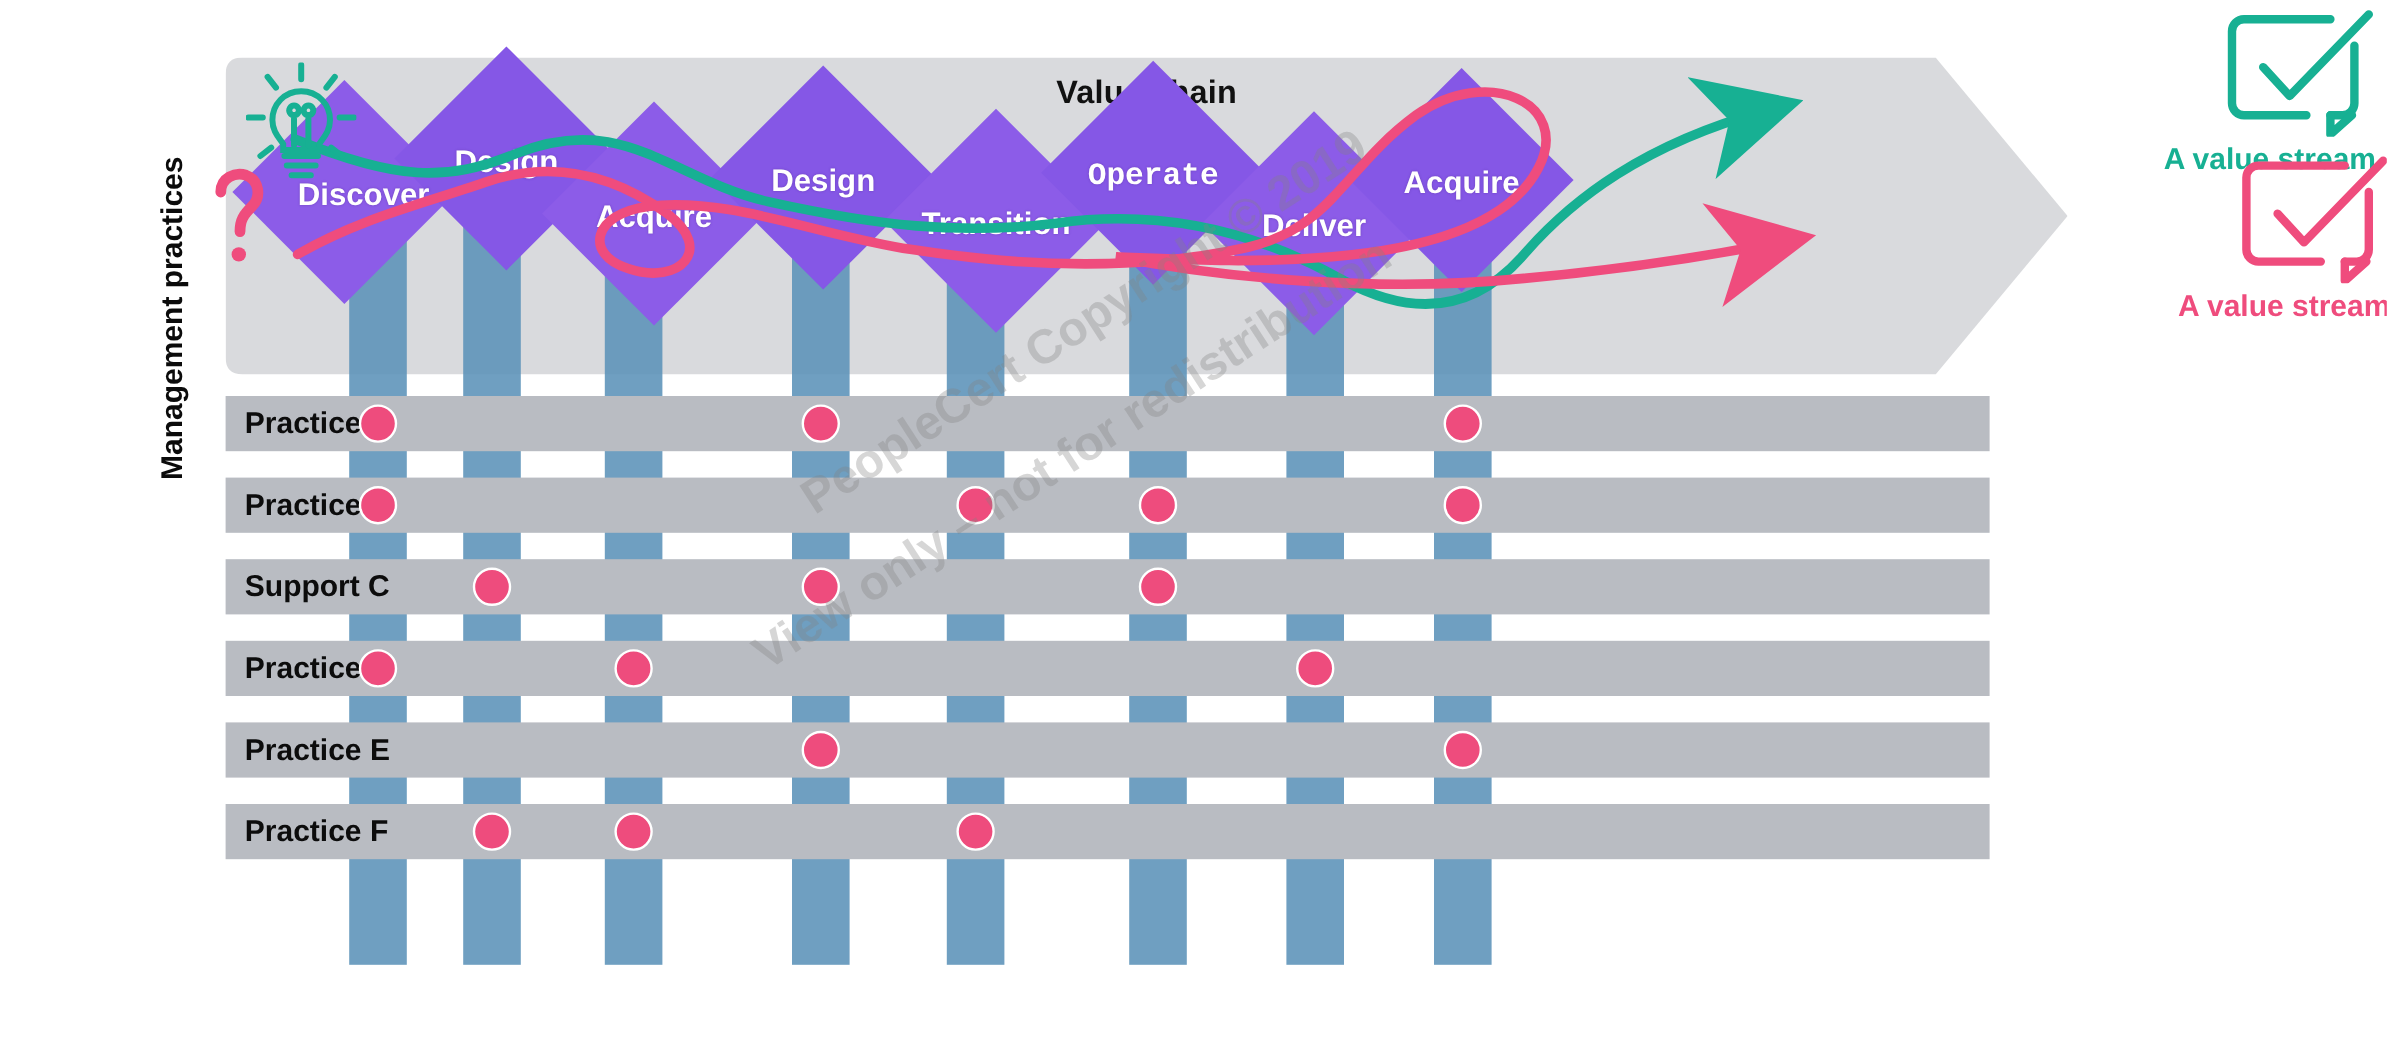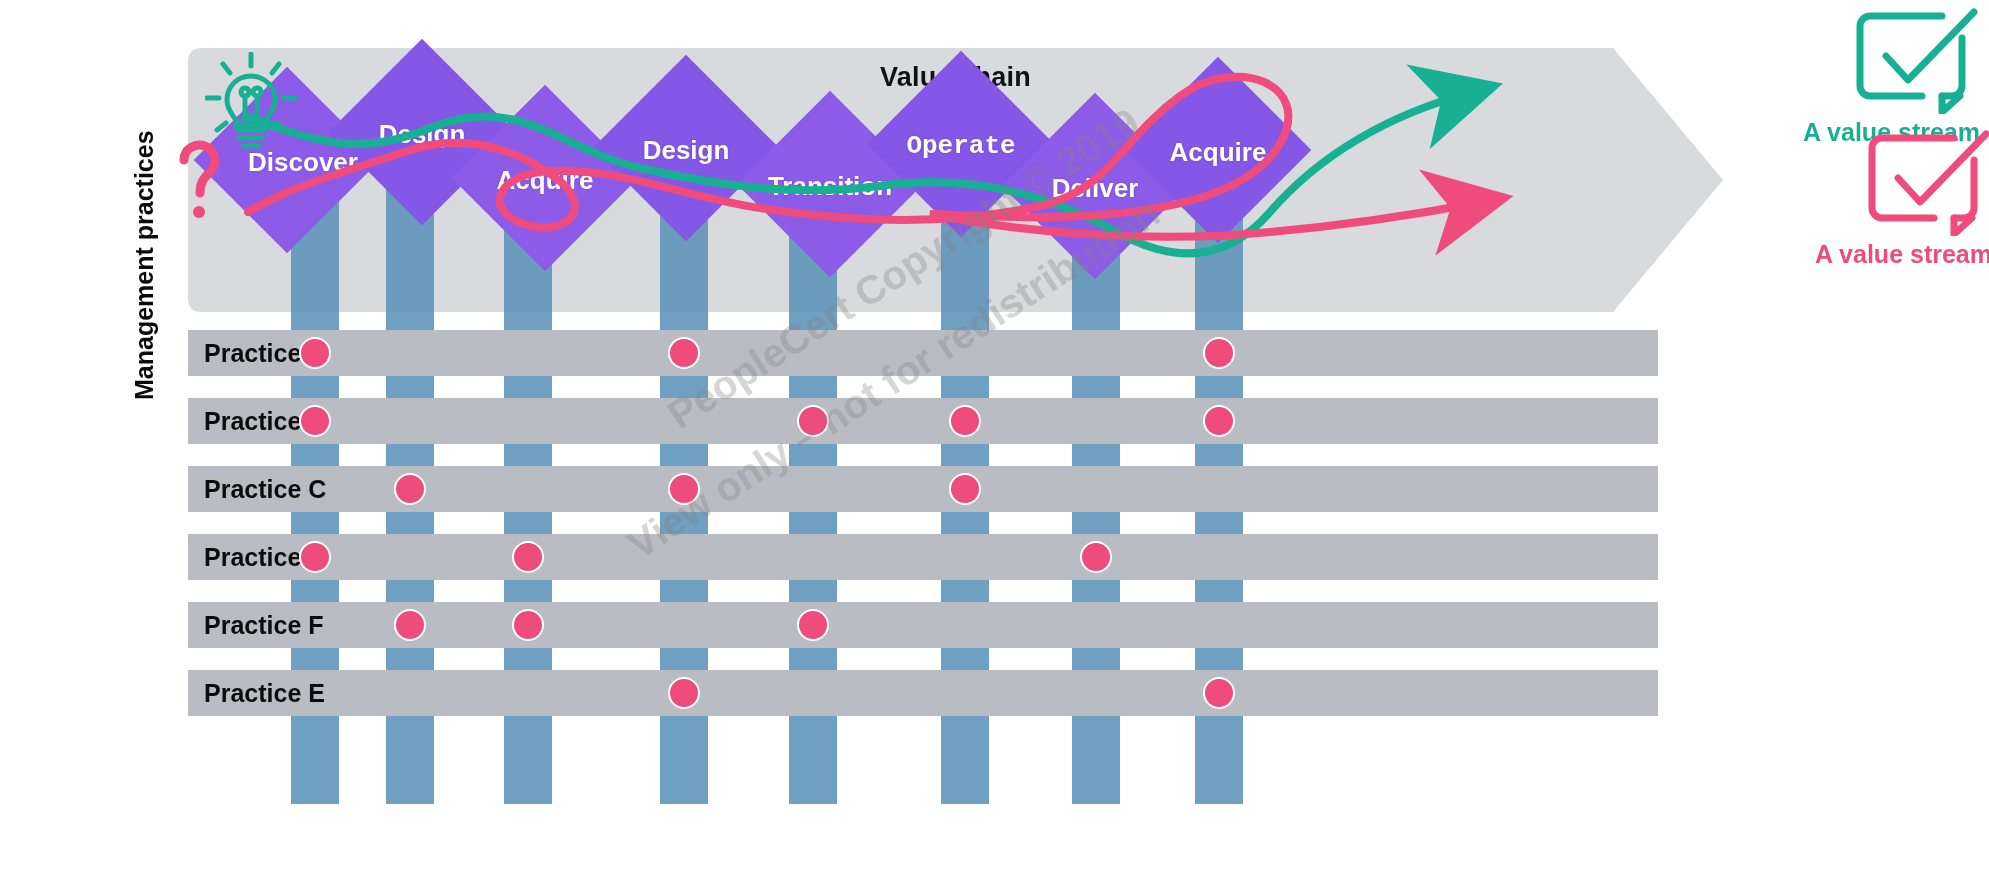--- a/index.html
+++ b/index.html
@@ -172,41 +172,41 @@
         <div class="dot" style="left: 1031px;"></div>
       </div>
       <div class="prow">
         <div class="plabel">Practice B</div>
         <div class="dot" style="left: 127px;"></div>
         <div class="dot" style="left: 625px;"></div>
         <div class="dot" style="left: 777px;"></div>
         <div class="dot" style="left: 1031px;"></div>
       </div>
       <div class="prow">
-        <div class="plabel">Practice C</div>
+        <div class="plabel">Support C</div>
         <div class="dot" style="left: 222px;"></div>
         <div class="dot" style="left: 496px;"></div>
         <div class="dot" style="left: 777px;"></div>
       </div>
       <div class="prow">
         <div class="plabel">Practice D</div>
         <div class="dot" style="left: 127px;"></div>
         <div class="dot" style="left: 340px;"></div>
         <div class="dot" style="left: 908px;"></div>
       </div>
       <div class="prow">
+        <div class="plabel">Practice E</div>
+        <div class="dot" style="left: 496px;"></div>
+        <div class="dot" style="left: 1031px;"></div>
+      </div>
+      <div class="prow">
         <div class="plabel">Practice F</div>
         <div class="dot" style="left: 222px;"></div>
         <div class="dot" style="left: 340px;"></div>
         <div class="dot" style="left: 625px;"></div>
-      </div>
-      <div class="prow">
-        <div class="plabel">Practice E</div>
-        <div class="dot" style="left: 496px;"></div>
-        <div class="dot" style="left: 1031px;"></div>
       </div>
     </div>
 
   <div id="axis-label">Management practices</div>
 
   <div class="vs teal" style="left:1740px;top:8px;width:240px;">
     <div>
       <svg width="130" height="106" viewBox="0 0 130 106">
         <g stroke="#17b093" stroke-width="7" fill="none" stroke-linecap="round" stroke-linejoin="round">
           <path d="M10,18 a10,10 0 0,1 10,-10 l72,0 M112,30 l0,48 a10,10 0 0,1 -10,10 l-10,0

